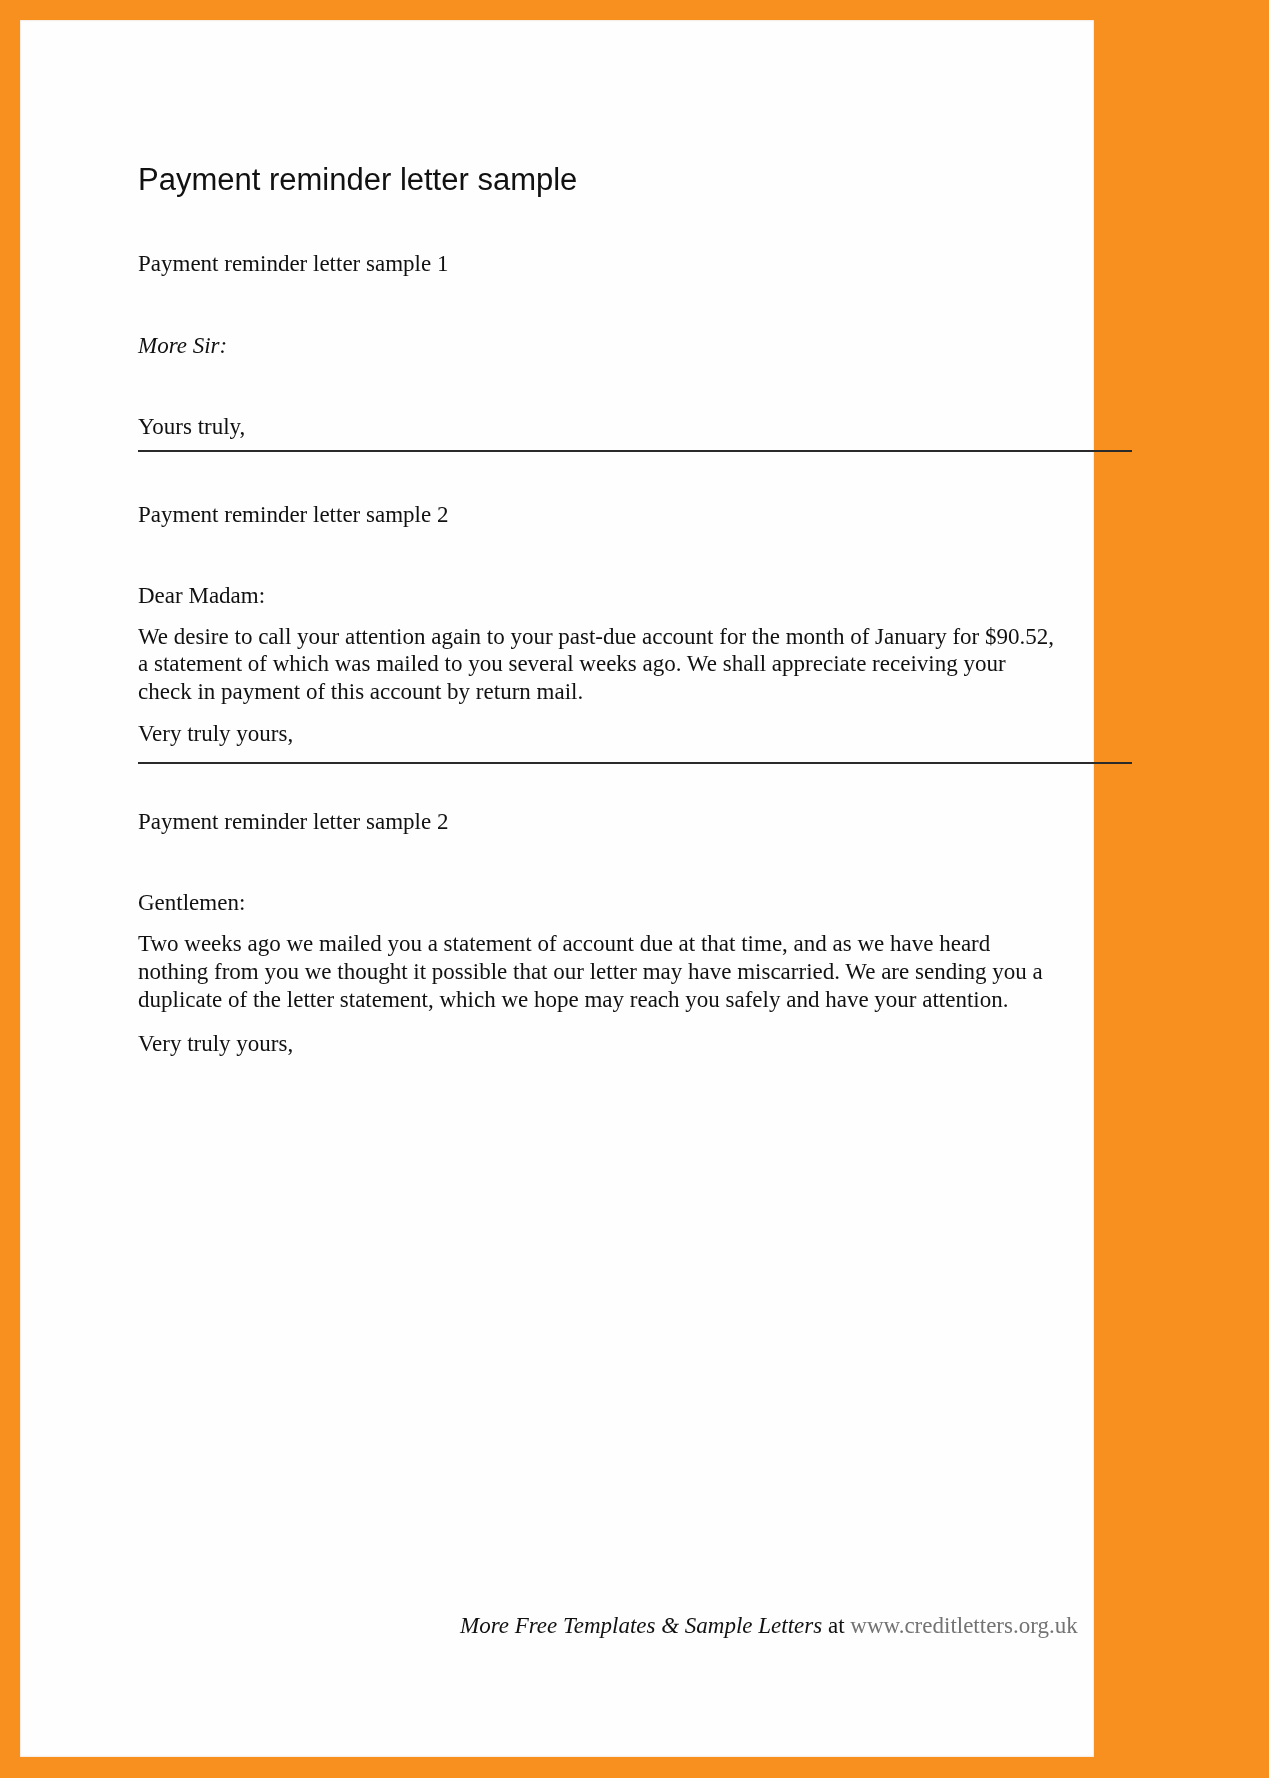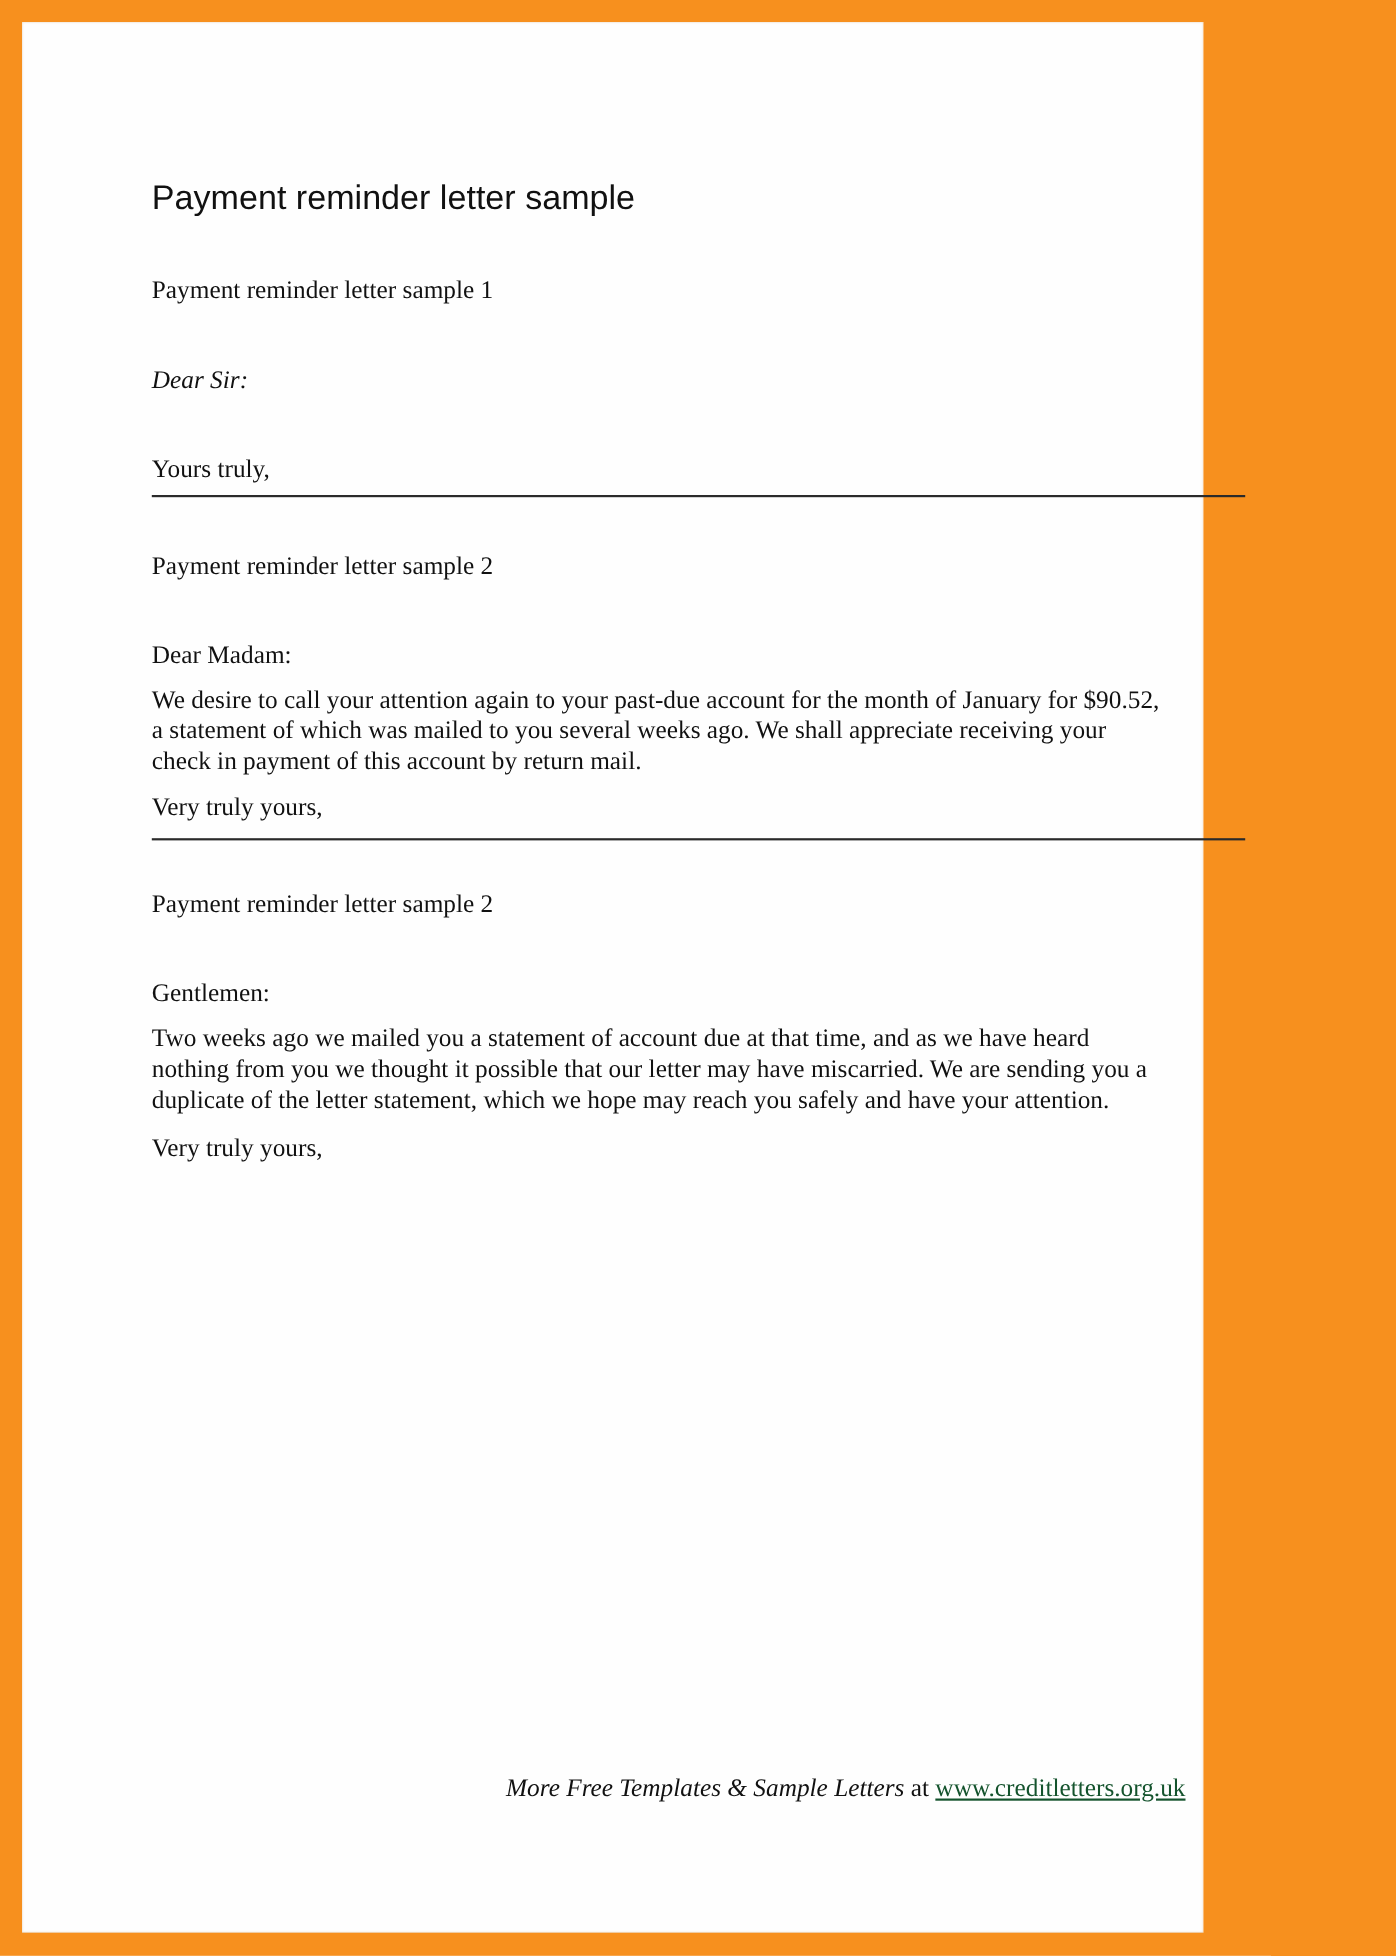--- a/index.html
+++ b/index.html
@@ -31,31 +31,31 @@
     .rule {
       position: absolute; left: 118px;
       width: 994px; height: 2px;
       background: #2a2a2a;
     }
     .footer {
       position: absolute; left: 440px; top: 1593px;
       font-family: "Liberation Serif", serif;
       font-size: 23px; color: #111; white-space: nowrap;
     }
-    .footer .link { color: #14532d; text-decoration: underline; }
+    .footer .link { color: #737373; }
   </style>
 </head>
 <body>
 
 <div class="page">
 
   <div class="abs title">Payment reminder letter sample</div>
 
   <div class="abs serif" style="top:230px">Payment reminder letter sample 1</div>
-  <div class="abs serif italic" style="top:312px">Dear Sir:</div>
+  <div class="abs serif italic" style="top:312px">More Sir:</div>
   <div class="abs serif" style="top:393px">Yours truly,</div>
   <div class="rule" style="top:430px"></div>
 
   <div class="abs serif" style="top:481px">Payment reminder letter sample 2</div>
   <div class="abs serif" style="top:562px">Dear Madam:</div>
   <div class="abs serif" style="top:603px">We desire to call your attention again to your past-due account for the month of January for $90.52,</div>
   <div class="abs serif" style="top:630px">a statement of which was mailed to you several weeks ago. We shall appreciate receiving your</div>
   <div class="abs serif" style="top:658px">check in payment of this account by return mail.</div>
   <div class="abs serif" style="top:700px">Very truly yours,</div>
   <div class="rule" style="top:742px"></div>

